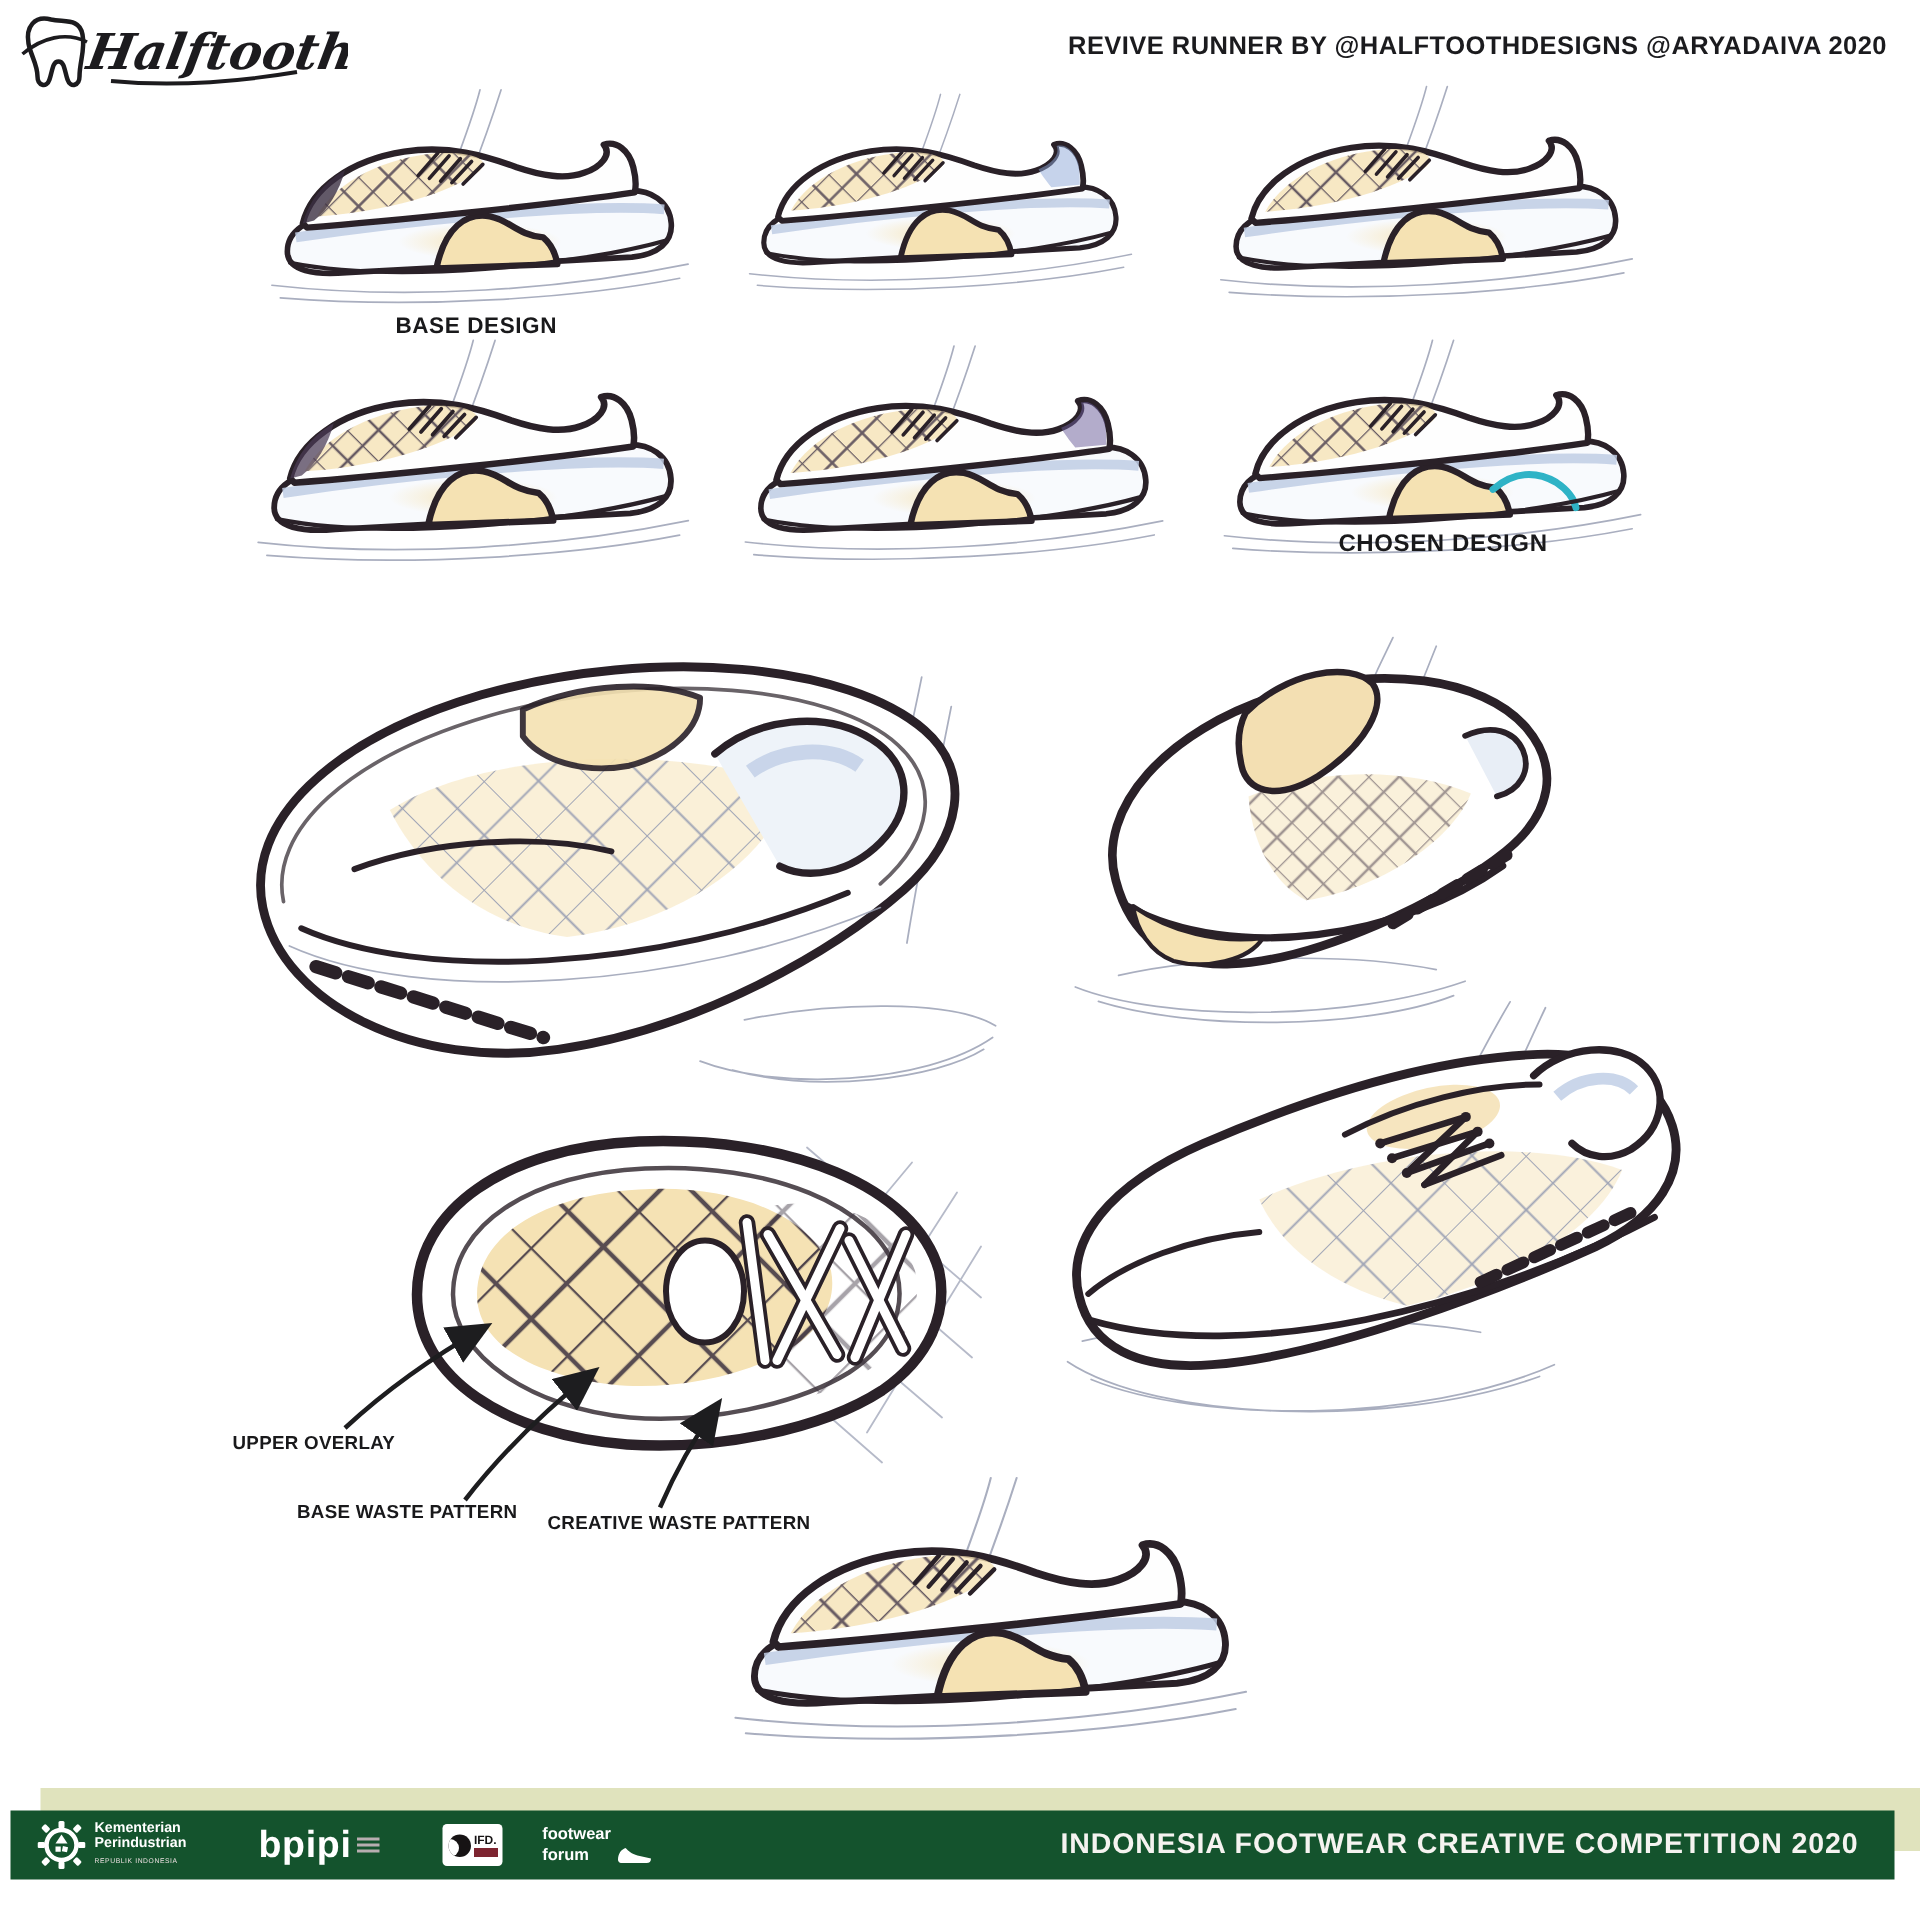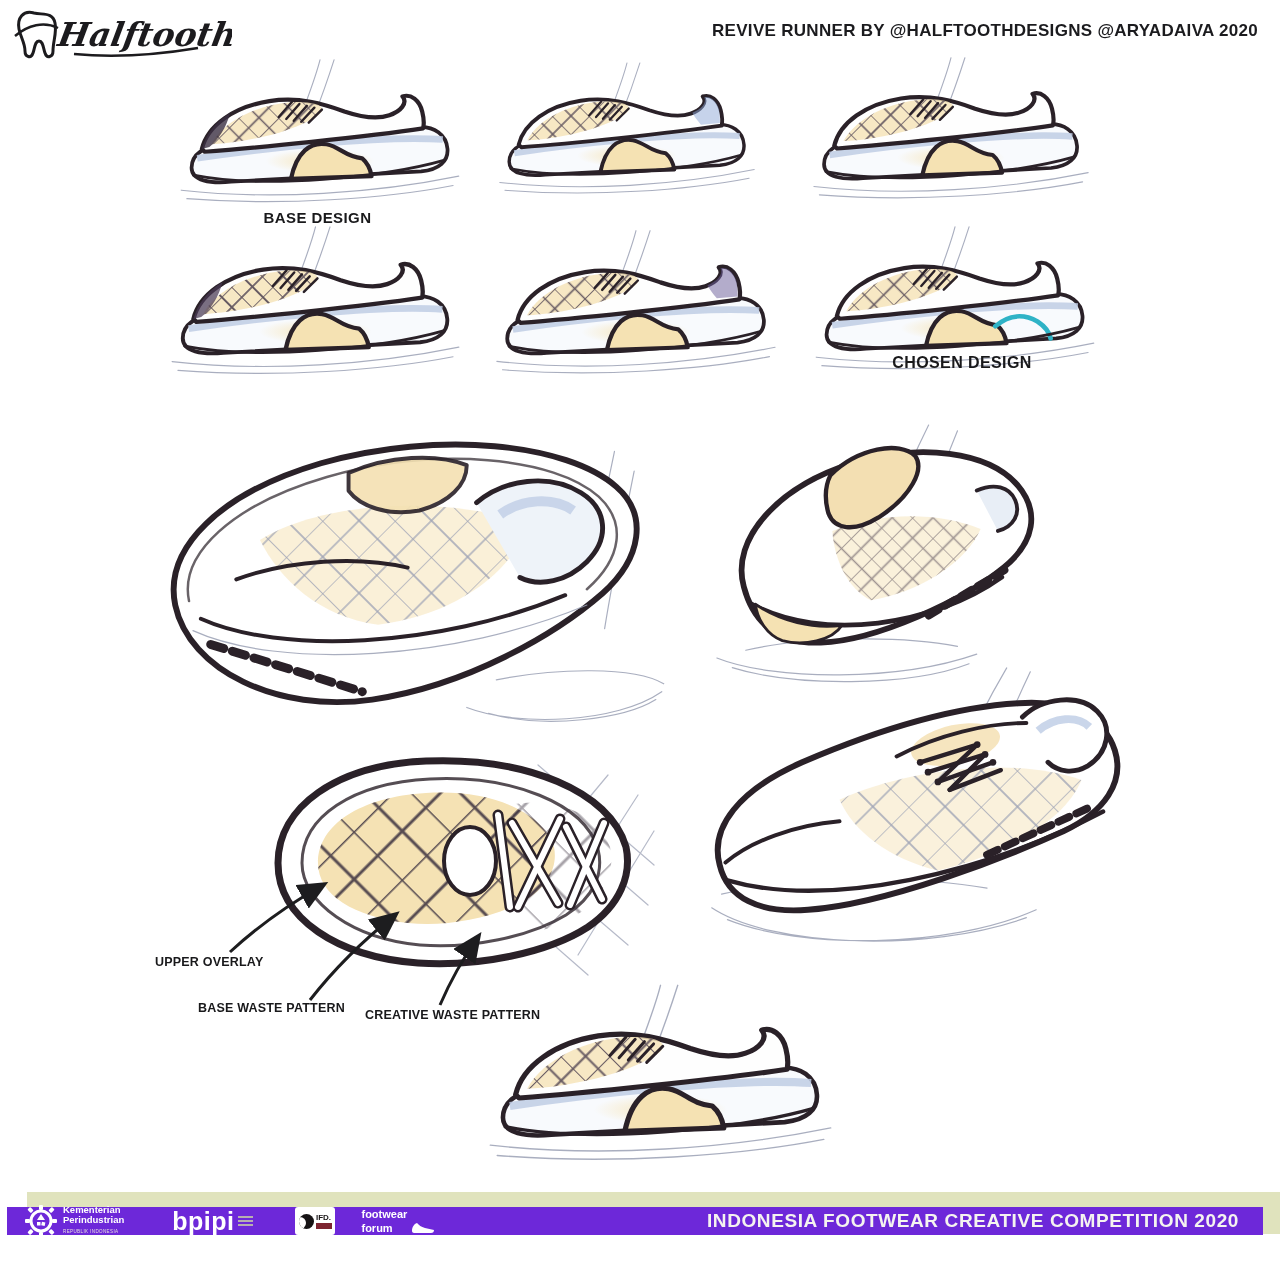--- a/index.html
+++ b/index.html
@@ -11,21 +11,21 @@
   .pencil{stroke:#9aa0b4;fill:none;stroke-width:1.2;stroke-linecap:round;opacity:.85;}
   .accent{fill:none;stroke:var(--accent,transparent);stroke-width:5;stroke-linecap:round;}
   .toe{fill:var(--toe,transparent);}
   .heelpatch{fill:var(--heel,transparent);opacity:.75;}
   
   .caption{position:absolute;font-weight:bold;font-size:15px;letter-spacing:.4px;color:#19191b;text-align:center;}
   .anno{position:absolute;font-weight:bold;font-size:12.5px;letter-spacing:.2px;color:#19191b;white-space:nowrap;}
   .title{position:absolute;top:21px;right:22px;font-weight:bold;font-size:17px;letter-spacing:.3px;color:#1b1b1e;}
   
   .khaki{position:absolute;left:27px;top:1192px;width:1253px;height:42px;background:#e0e3bd;}
-  .bar{position:absolute;left:7px;top:1207px;width:1256px;height:28px;background:#6d28d9;
+  .bar{position:absolute;left:7px;top:1207px;width:1256px;height:46px;background:#14532d;
        display:flex;align-items:center;}
   .bar .right-text{margin-left:auto;margin-right:24px;color:#f5f3f0;font-weight:bold;
        font-size:19px;letter-spacing:.6px;white-space:nowrap;}
   .klogo{display:flex;align-items:center;margin-left:18px;}
   .klogo .ktext{margin-left:6px;color:#fff;line-height:10px;}
   .klogo .ktext .l1{font-size:9.5px;font-weight:bold;}
   .klogo .ktext .l3{font-size:4.5px;letter-spacing:.4px;margin-top:2px;color:#e8dede;}
   .bpipi{margin-left:48px;color:#fff;font-weight:bold;font-size:25px;letter-spacing:.5px;line-height:25px;}
   .bpipi-sub{margin-left:4px;display:flex;flex-direction:column;gap:2px;}
   .bpipi-sub i{display:block;width:15px;height:2px;background:#b7aeb0;}

